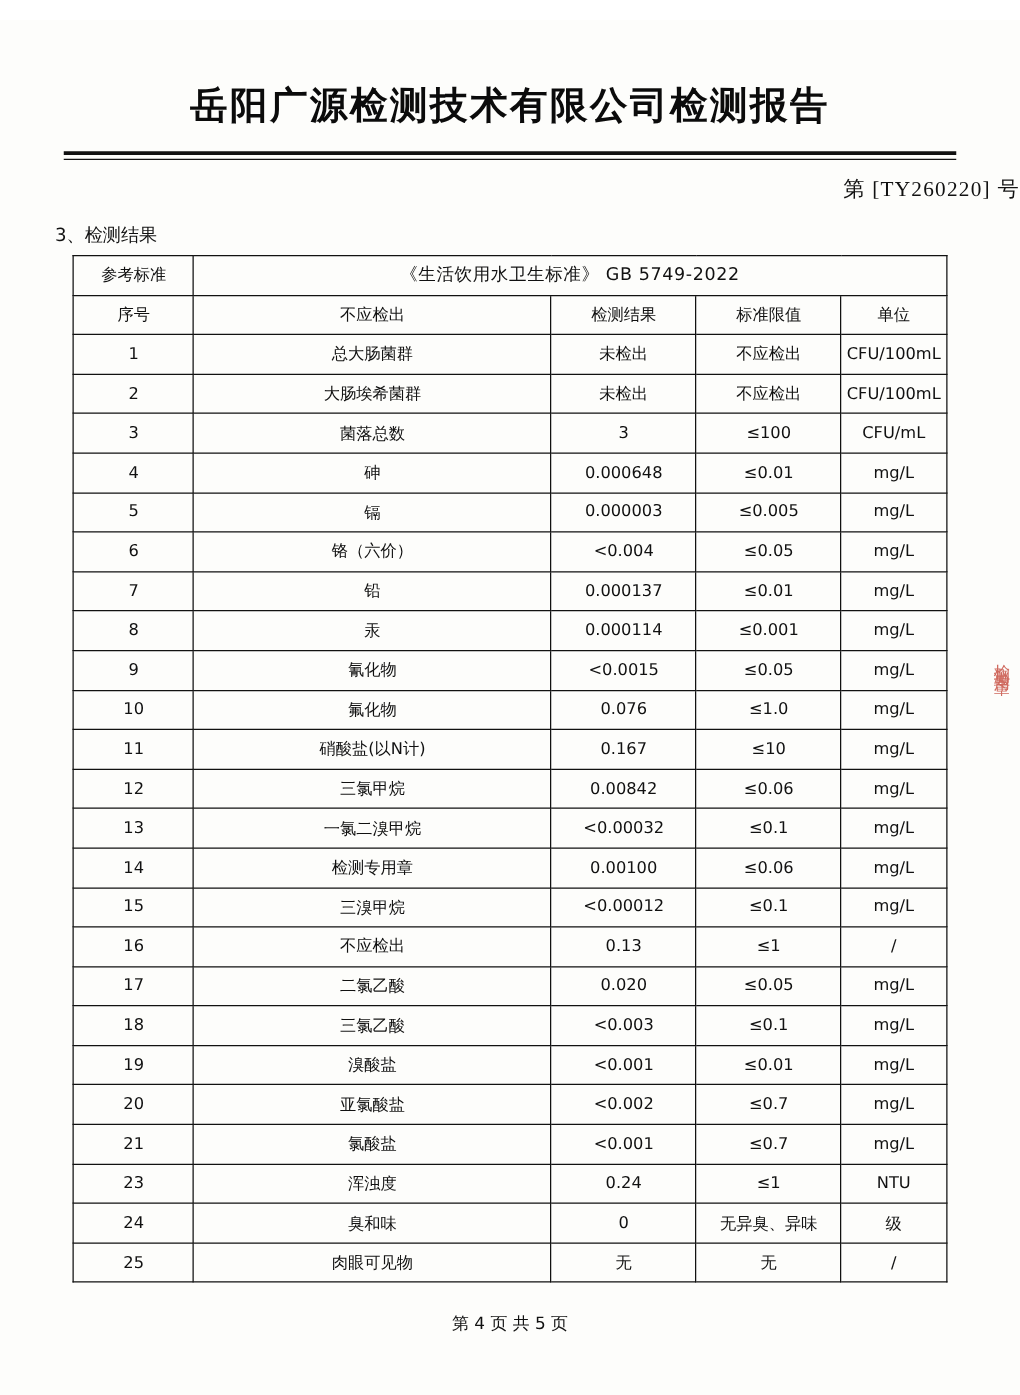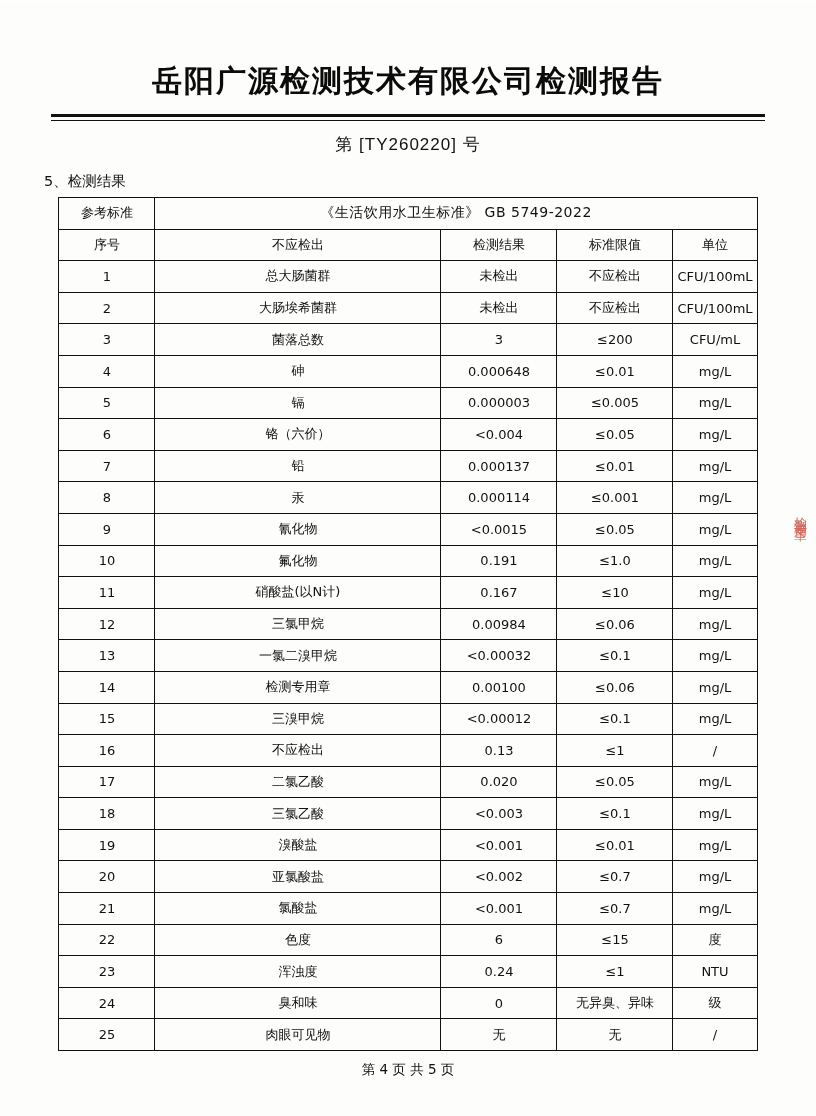--- a/index.html
+++ b/index.html
@@ -20,37 +20,37 @@
     width: 816px;
     height: 1116px;
     background: #fdfdfb;
   }
   .report-title {
     text-align: center;
     font-family: "DejaVu Sans", sans-serif;
     font-weight: bold;
     font-size: 30px;
     letter-spacing: 2px;
-    margin: 1px;
-    padding-top: 60px;
+    margin: 16px;
+    padding-top: 48px;
     color: #0b0b0b;
   }
   .title-rule {
     width: 714px;
     margin: 12px auto 0 auto;
     border-top: 3px solid #111;
     border-bottom: 1px solid #111;
     height: 3px;
     box-sizing: content-box;
   }
   .report-no {
-    text-align: center;
+    text-align: right;
     font-size: 17px;
     margin-top: 12px;
-    font-family: Liberation Sans, sans-serif;
+    font-family: Liberation Serif, serif;
     letter-spacing: 1px;
   }
   .section-title {
     margin: 16px 0 6px 44px;
     font-size: 14.5px;
     font-family: "DejaVu Sans", sans-serif;
     color: #111;
   }
   table.result {
     border-collapse: collapse;
@@ -93,21 +93,21 @@
     font-family: "Liberation Serif", serif;
     font-size: 12.5px;
   }
   td.item {
     font-family: "DejaVu Sans", sans-serif;
     font-size: 13px;
   }
   .footer {
     text-align: center;
     font-size: 13.5px;
-    margin-top: 10px;
+    margin-top: 24px;
     font-family: "DejaVu Sans", sans-serif;
   }
   .stamp {
     position: absolute;
     right: 6px;
     top: 505px;
     width: 26px;
     height: 150px;
     color: #c0392b;
     opacity: 0.75;
@@ -122,21 +122,21 @@
 </style>
 </head>
 <body>
 
 <div class="page">
 
   <h1 class="report-title">岳阳广源检测技术有限公司检测报告</h1>
   <div class="title-rule"></div>
   <div class="report-no">第 [TY260220] 号</div>
 
-  <div class="section-title">5、检测结果</div>
+  <div class="section-title">3、检测结果</div>
 
   <table class="result">
     <colgroup>
       <col class="col-no">
       <col class="col-item">
       <col class="col-result">
       <col class="col-limit">
       <col class="col-unit">
     </colgroup>
     <tbody id="table-body">
@@ -162,21 +162,21 @@
           <td class="num">2</td>
           <td class="item">大肠埃希菌群</td>
           <td class="res">未检出</td>
           <td class="lim">不应检出</td>
           <td class="unit">CFU/100mL</td>
         </tr>
         <tr>
           <td class="num">3</td>
           <td class="item">菌落总数</td>
           <td class="res">3</td>
-          <td class="lim">≤200</td>
+          <td class="lim">≤100</td>
           <td class="unit">CFU/mL</td>
         </tr>
         <tr>
           <td class="num">4</td>
           <td class="item">砷</td>
           <td class="res">0.000648</td>
           <td class="lim">≤0.01</td>
           <td class="unit">mg/L</td>
         </tr>
         <tr>
@@ -210,35 +210,35 @@
         <tr>
           <td class="num">9</td>
           <td class="item">氰化物</td>
           <td class="res">&lt;0.0015</td>
           <td class="lim">≤0.05</td>
           <td class="unit">mg/L</td>
         </tr>
         <tr>
           <td class="num">10</td>
           <td class="item">氟化物</td>
-          <td class="res">0.191</td>
+          <td class="res">0.076</td>
           <td class="lim">≤1.0</td>
           <td class="unit">mg/L</td>
         </tr>
         <tr>
           <td class="num">11</td>
           <td class="item">硝酸盐(以N计)</td>
           <td class="res">0.167</td>
           <td class="lim">≤10</td>
           <td class="unit">mg/L</td>
         </tr>
         <tr>
           <td class="num">12</td>
           <td class="item">三氯甲烷</td>
-          <td class="res">0.00984</td>
+          <td class="res">0.00842</td>
           <td class="lim">≤0.06</td>
           <td class="unit">mg/L</td>
         </tr>
         <tr>
           <td class="num">13</td>
           <td class="item">一氯二溴甲烷</td>
           <td class="res">&lt;0.00032</td>
           <td class="lim">≤0.1</td>
           <td class="unit">mg/L</td>
         </tr>
@@ -292,27 +292,20 @@
           <td class="unit">mg/L</td>
         </tr>
         <tr>
           <td class="num">21</td>
           <td class="item">氯酸盐</td>
           <td class="res">&lt;0.001</td>
           <td class="lim">≤0.7</td>
           <td class="unit">mg/L</td>
         </tr>
         <tr>
-          <td class="num">22</td>
-          <td class="item">色度</td>
-          <td class="res">6</td>
-          <td class="lim">≤15</td>
-          <td class="unit">度</td>
-        </tr>
-        <tr>
           <td class="num">23</td>
           <td class="item">浑浊度</td>
           <td class="res">0.24</td>
           <td class="lim">≤1</td>
           <td class="unit">NTU</td>
         </tr>
         <tr>
           <td class="num">24</td>
           <td class="item">臭和味</td>
           <td class="res">0</td>

